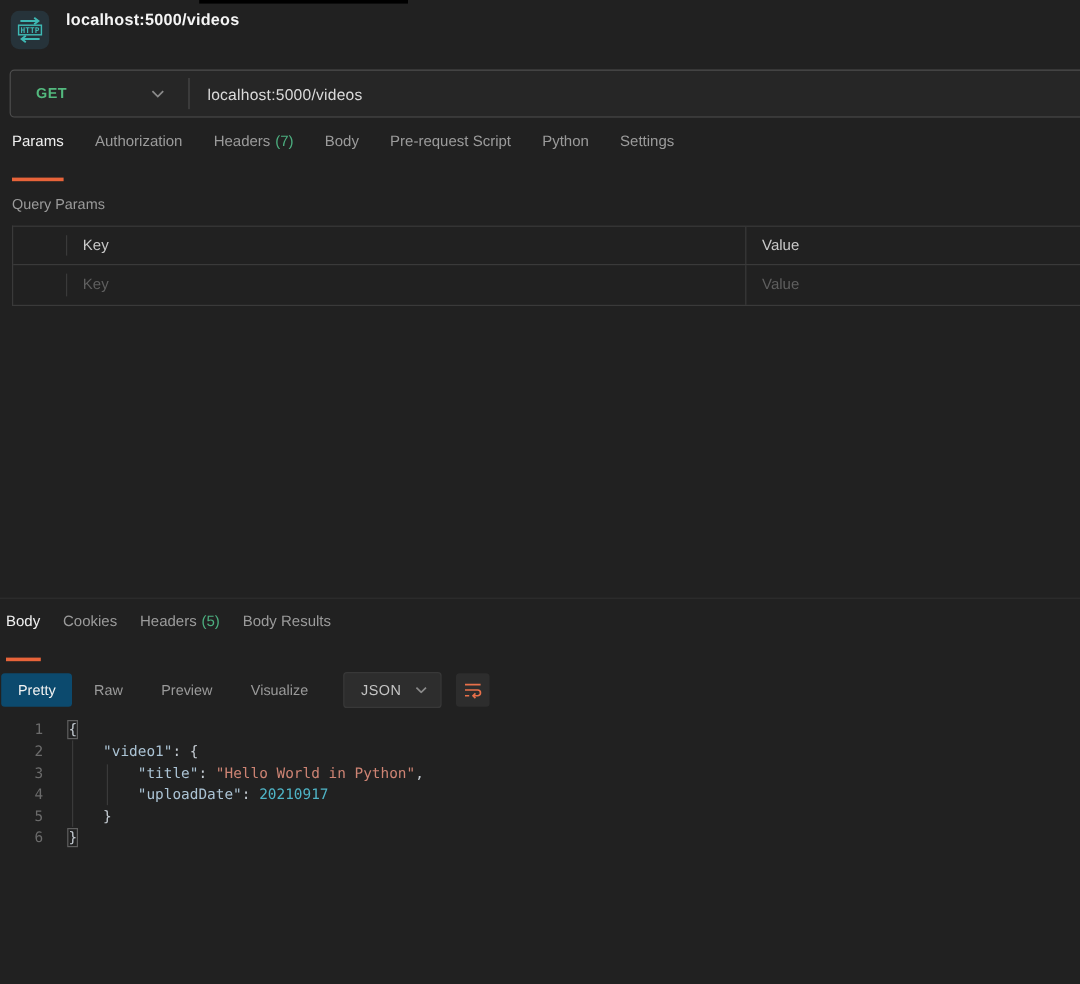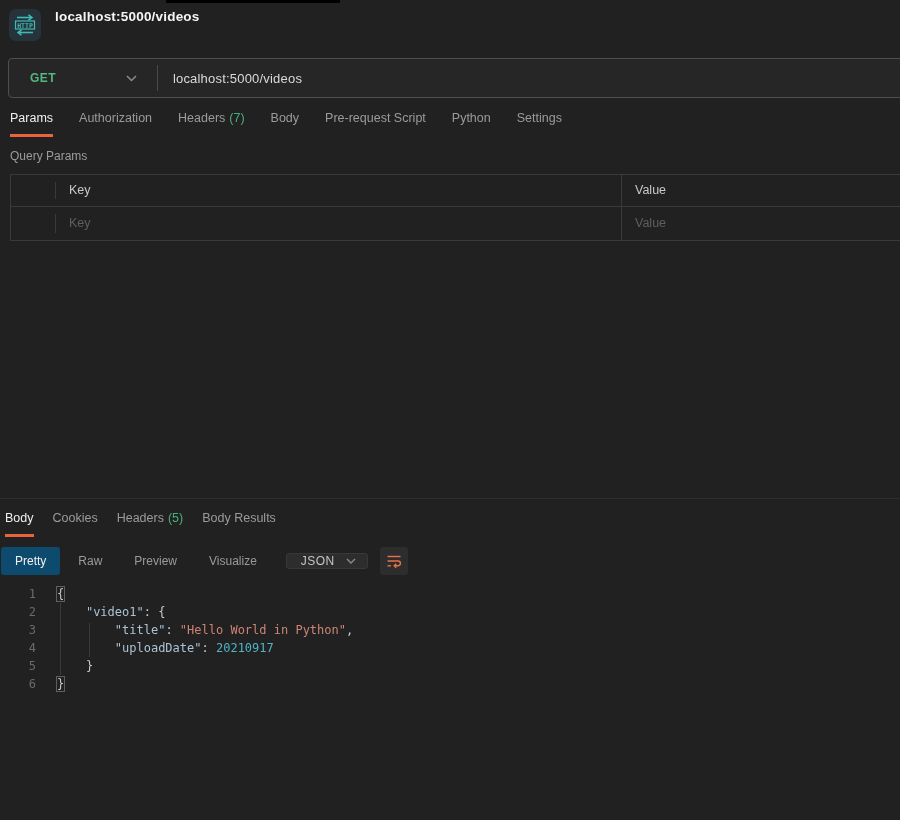--- a/index.html
+++ b/index.html
@@ -29,21 +29,21 @@
     background: #262626; border: 1px solid #4e4e4e; border-radius: 4px;
     display: flex; align-items: center;
   }
   .method-selector { display: flex; align-items: center; padding: 0 20px 0 21px; cursor: pointer; height: 100%; gap: 28px; }
   .method-label { color: #53b97e; font-size: 12px; font-weight: bold; letter-spacing: 0.4px; }
   .method-chevron { margin-left: 42px; }
   .req-divider { width: 1px; height: 26px; background: #4a4a4a; }
   .url-input { padding-left: 15px; font-size: 13px; color: #dadada; letter-spacing: 0.2px; flex: 1; }
 
   
-  .tab { color: #9b9b9b; font-size: 12.5px; padding-bottom: 9px; border-bottom: 3px solid transparent; cursor: pointer; white-space: nowrap; }
+  .tab { color: #9b9b9b; font-size: 12.5px; padding-bottom: 23px; border-bottom: 3px solid transparent; cursor: pointer; white-space: nowrap; }
   .tab.active { color: #f0f0f0; border-bottom-color: #e8643a; }
   .tab .count { color: #4cae7f; margin-left: 4px; }
 
   .req-tabs { display: flex; gap: 26px; padding: 13px 0 0 10px; }
 
   
   .qp-label { margin: 12px 0 0 10px; font-size: 12px; color: #9b9b9b; }
   .qp-table { margin: 11px 0 0 10px; width: calc(100% - 10px); border: 1px solid #3a3a3a; border-right: none; border-bottom: 1px solid #3a3a3a; }
   .qp-row { display: flex; align-items: center; }
   .qp-row.qp-header { border-bottom: 1px solid #3a3a3a; }
@@ -56,21 +56,21 @@
   .placeholder { color: #5f5f5f; }
 
   
   .response-section { position: absolute; top: 498px; left: 0; right: 0; bottom: 0; border-top: 1px solid #2e2e2e; }
   .res-tabs { display: flex; gap: 19px; padding: 12px 0 0 5px; }
 
   .view-bar { display: flex; align-items: center; margin: 9px 0 0 1px; height: 30px; }
   .view-mode { padding: 7px 14px; font-size: 12px; color: #9a9a9a; border-radius: 3px; cursor: pointer; margin-right: 4px; }
   .view-mode.active { background: #0c4a6e; color: #f2f2f2; }
   .format-dropdown {
-    margin-left: 11px; height: 16px; padding: 0 11px 0 14px; background: #2d2d2d;
+    margin-left: 11px; height: 30px; padding: 0 11px 0 14px; background: #2d2d2d;
     border: 1px solid #383838; border-radius: 3px; display: flex; align-items: center; cursor: pointer;
   }
   .format-label { font-size: 12px; color: #c5c5c5; letter-spacing: 0.4px; margin-right: 12px; }
   .wrap-button {
     margin-left: 12px; width: 28px; height: 28px; background: #2d2d2d; border-radius: 3px;
     display: flex; align-items: center; justify-content: center; cursor: pointer;
   }
 
   
   .editor { position: relative; margin-top: 9px; font-family: "DejaVu Sans Mono", monospace; font-size: 12px; }

